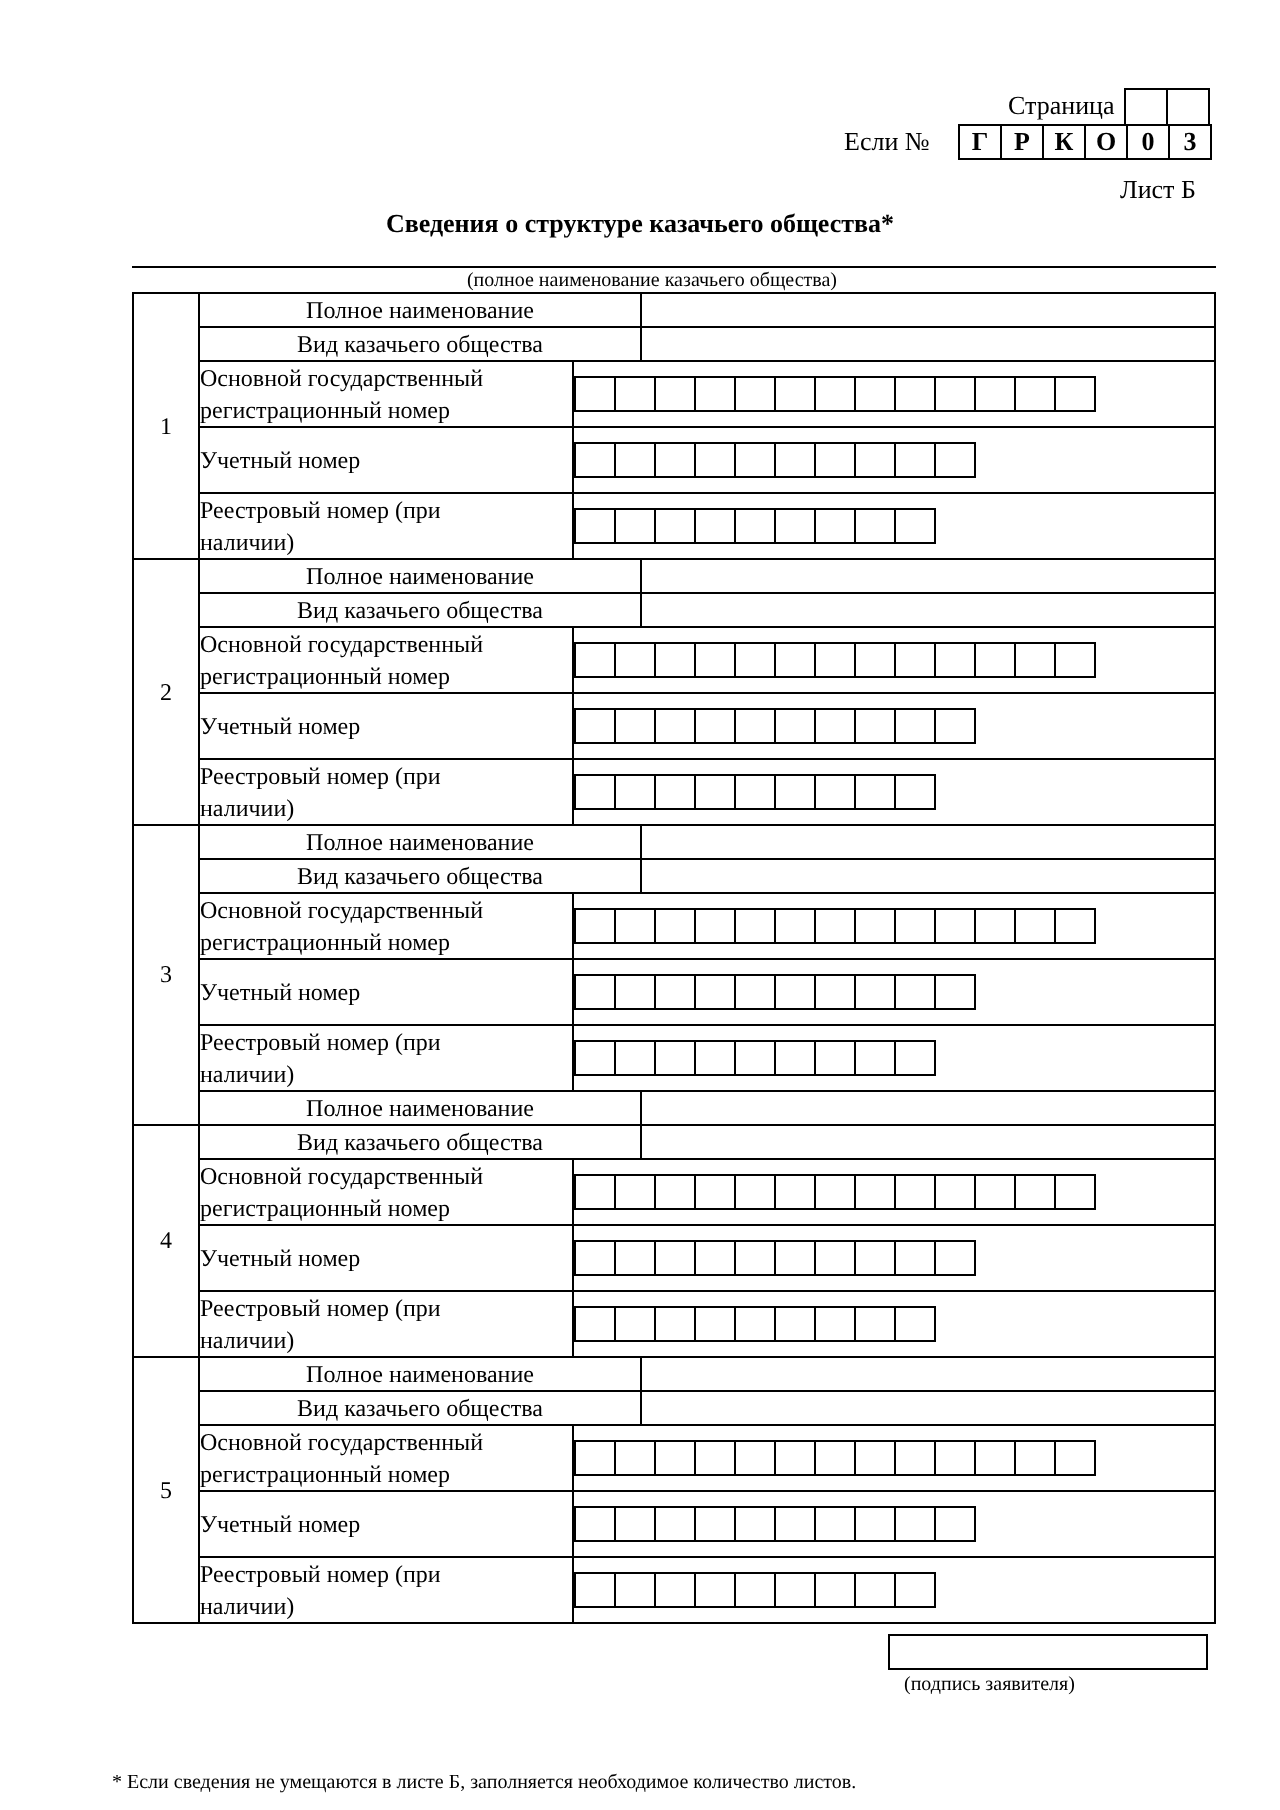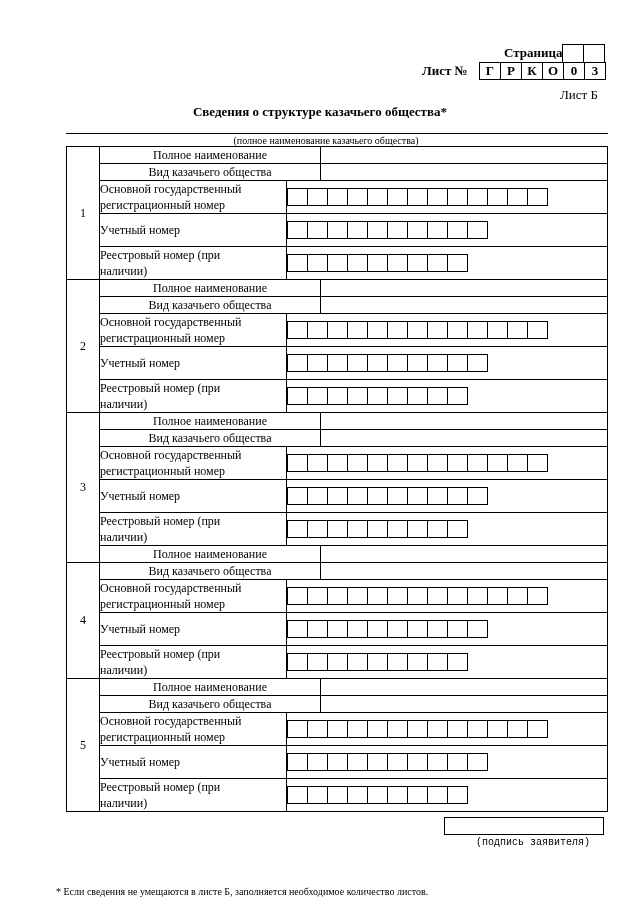--- a/index.html
+++ b/index.html
@@ -1,18 +1,18 @@
 <!DOCTYPE html>
 <html><head>
 <meta charset="utf-8">
 <style>
   html, body { margin:0; padding:0; background:#ffffff; }
   body { width:640px; height:905px; position:relative; overflow:hidden;
          font-family:"Liberation Serif", "DejaVu Serif", serif; color:#000; }
-  .abs { position:absolute;font-weight:bold; }
+  .abs { position:absolute; }
   .hdr-label { font-size:13px; }
   .code-row { position:absolute; left:479px; top:62px; display:flex; border:1.5px solid #000; }
   .code-row .cell { width:20px; height:16px; border-right:1.5px solid #000; font-weight:bold; font-size:13px;
                     text-align:center; line-height:16px; }
   .code-row .cell:last-child { border-right:none; }
   .page-row { position:absolute; left:562px; top:44px; display:flex; border:1.5px solid #000; border-bottom:none; }
   .page-row .cell { width:20px; height:18px; border-right:1.5px solid #000; }
   .page-row .cell:last-child { border-right:none; }
   .title { position:absolute; left:0; width:640px; top:104px; text-align:center; font-weight:bold; font-size:13px;font-family:Liberation Serif, serif; }
   .name-line { position:absolute; left:66px; width:542px; top:133px; border-top:1.5px solid #000; }
@@ -21,32 +21,32 @@
   table.main td { border:1.5px solid #000; padding:0; font-size:12px; vertical-align:middle; }
   td.num { width:33px; text-align:center; vertical-align:top; font-size:12px; padding-top:1px; }
   td.lbl { padding-left:4px; line-height:16px; }
   tr.short td { height:16px;text-align:center; }
   tr.tall td { height:32px; }
   .boxes { display:flex; margin-left:0; }
   .box { width:19px; height:16px; border:1.2px solid #000; border-left:none; }
   .box:first-child { border-left:1.2px solid #000; }
   td.boxcell { padding-left:0; }
   .sig-box { position:absolute; left:444px; top:817px; width:158px; height:16px; border:1.5px solid #000; }
-  .sig-caption { position:absolute; left:476px; top:837px; font-size:10px;font-family:Liberation Mono, monospace; }
+  .sig-caption { position:absolute; left:452px; top:837px; font-size:10px; }
   .footnote { position:absolute; left:56px; top:864px; font-size:10px;margin-top:22px; }
 </style>
 </head>
 <body>
 
 <div class="abs hdr-label" style="left:504px;top:45px;">Страница</div>
 <div class="page-row">
   <div class="cell"></div>
   <div class="cell"></div>
 </div>
-<div class="abs hdr-label" style="left:422px;top:63px;">Лист №</div>
+<div class="abs hdr-label" style="left:422px;top:63px;">Если №</div>
 <div class="code-row">
   <div class="cell">Г</div>
   <div class="cell">Р</div>
   <div class="cell">К</div>
   <div class="cell">О</div>
   <div class="cell">0</div>
   <div class="cell">3</div>
 </div>
 <div class="abs" style="left:560px;top:87px;font-weight:normal;font-size:13px;">Лист Б</div>
 

